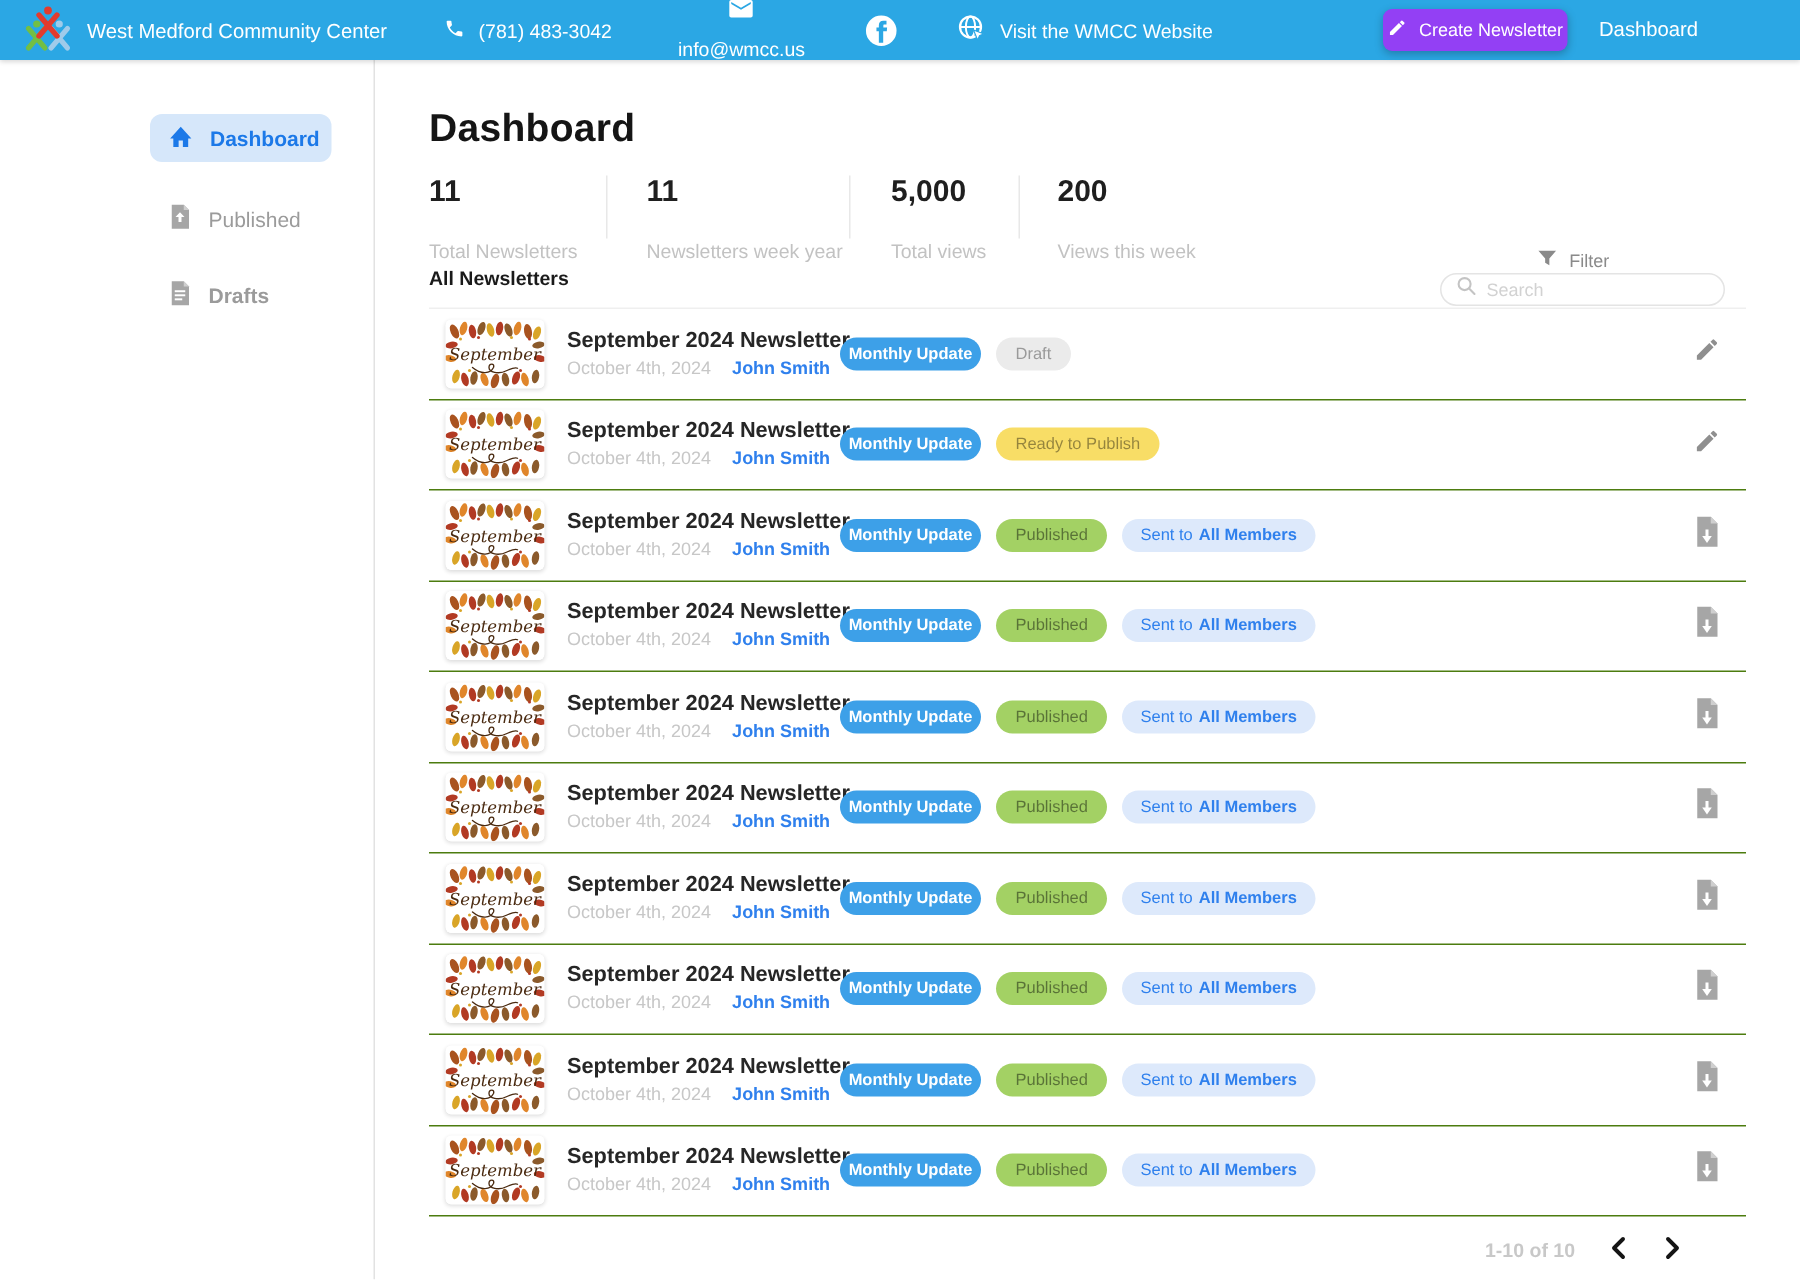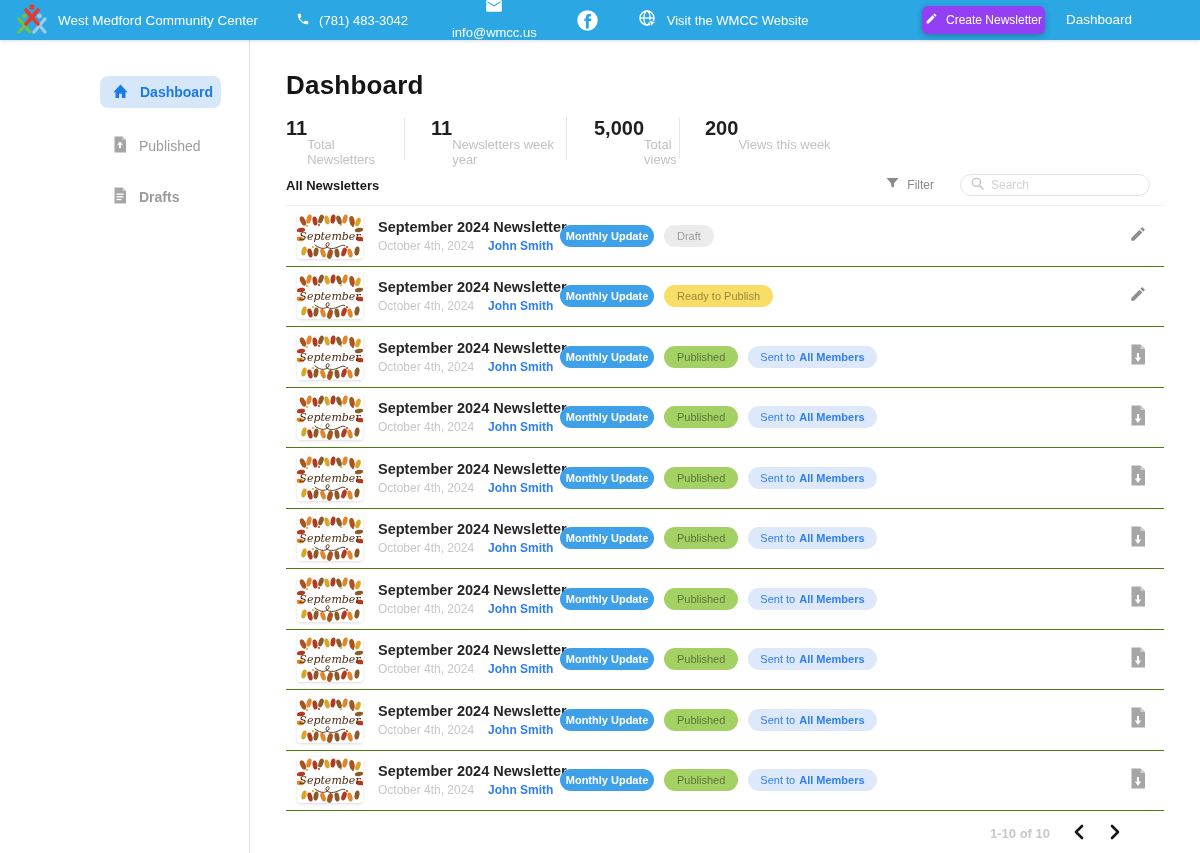--- a/index.html
+++ b/index.html
@@ -31,30 +31,30 @@
     display:flex; align-items:center; padding-left:12px; gap:11px; cursor:pointer;
     font-size:14px; color:#9B9B9B; }
   .side-item.active { background:#D6E7FA; color:#1C79E8; font-weight:700; }
   .si-0 { top:36px; } .si-1 { top:90px; } .si-2 { top:141px;font-weight:bold; }
 
   
   .main { position:absolute; left:250px; top:40px; width:950px; height:813px; padding:0 36px; }
   h1.page-title { margin-top:30px; font-size:26px; font-weight:700; color:#151515; letter-spacing:.2px; }
 
   .stats { display:flex; margin-top:16px; height:42px; }
-  .stat { display:flex; flex-direction:row; }
+  .stat { display:flex; flex-direction:column; }
   .stat .v { font-size:20px; font-weight:700; color:#1F1F1F; }
   .stat .l { font-size:13px; color:#C2C2C2; margin-top:20px; }
   .stat.w1 { width:118px; } .stat.w2 { width:135px; margin-left:26px; }
   .stat.w3 { width:85px;  margin-left:27px; } .stat.w4 { margin-left:25px; }
   .vdiv { width:1px; background:#E8E8E8; }
 
   .toolbar { display:flex; align-items:center; margin-top:14px; height:24px; }
   .section-title { font-size:13px; font-weight:700; color:#1A1A1A; }
-  .toolbar .right { margin-left:auto; display:flex; align-items:center; }
+  .toolbar .right { margin-left:auto; display:flex; align-items:center;flex-direction:column; }
   .filter { display:flex; align-items:center; gap:8px; font-size:12px; color:#8A8A8A;
     cursor:pointer; margin-right:26px; }
   .search-box { width:190px; height:22px; border:1px solid #E4E4E4; border-radius:11px;
     display:flex; align-items:center; padding:0 10px; gap:7px; margin-right:14px; }
   .search-box input { border:none; outline:none; width:140px; font-size:12px; color:#555;
     font-family:inherit; background:transparent; }
   .search-box input::placeholder { color:#D2D2D2; }
 
   
   .list { margin-top:8px; border-top:1px solid #EFEFEF; }

